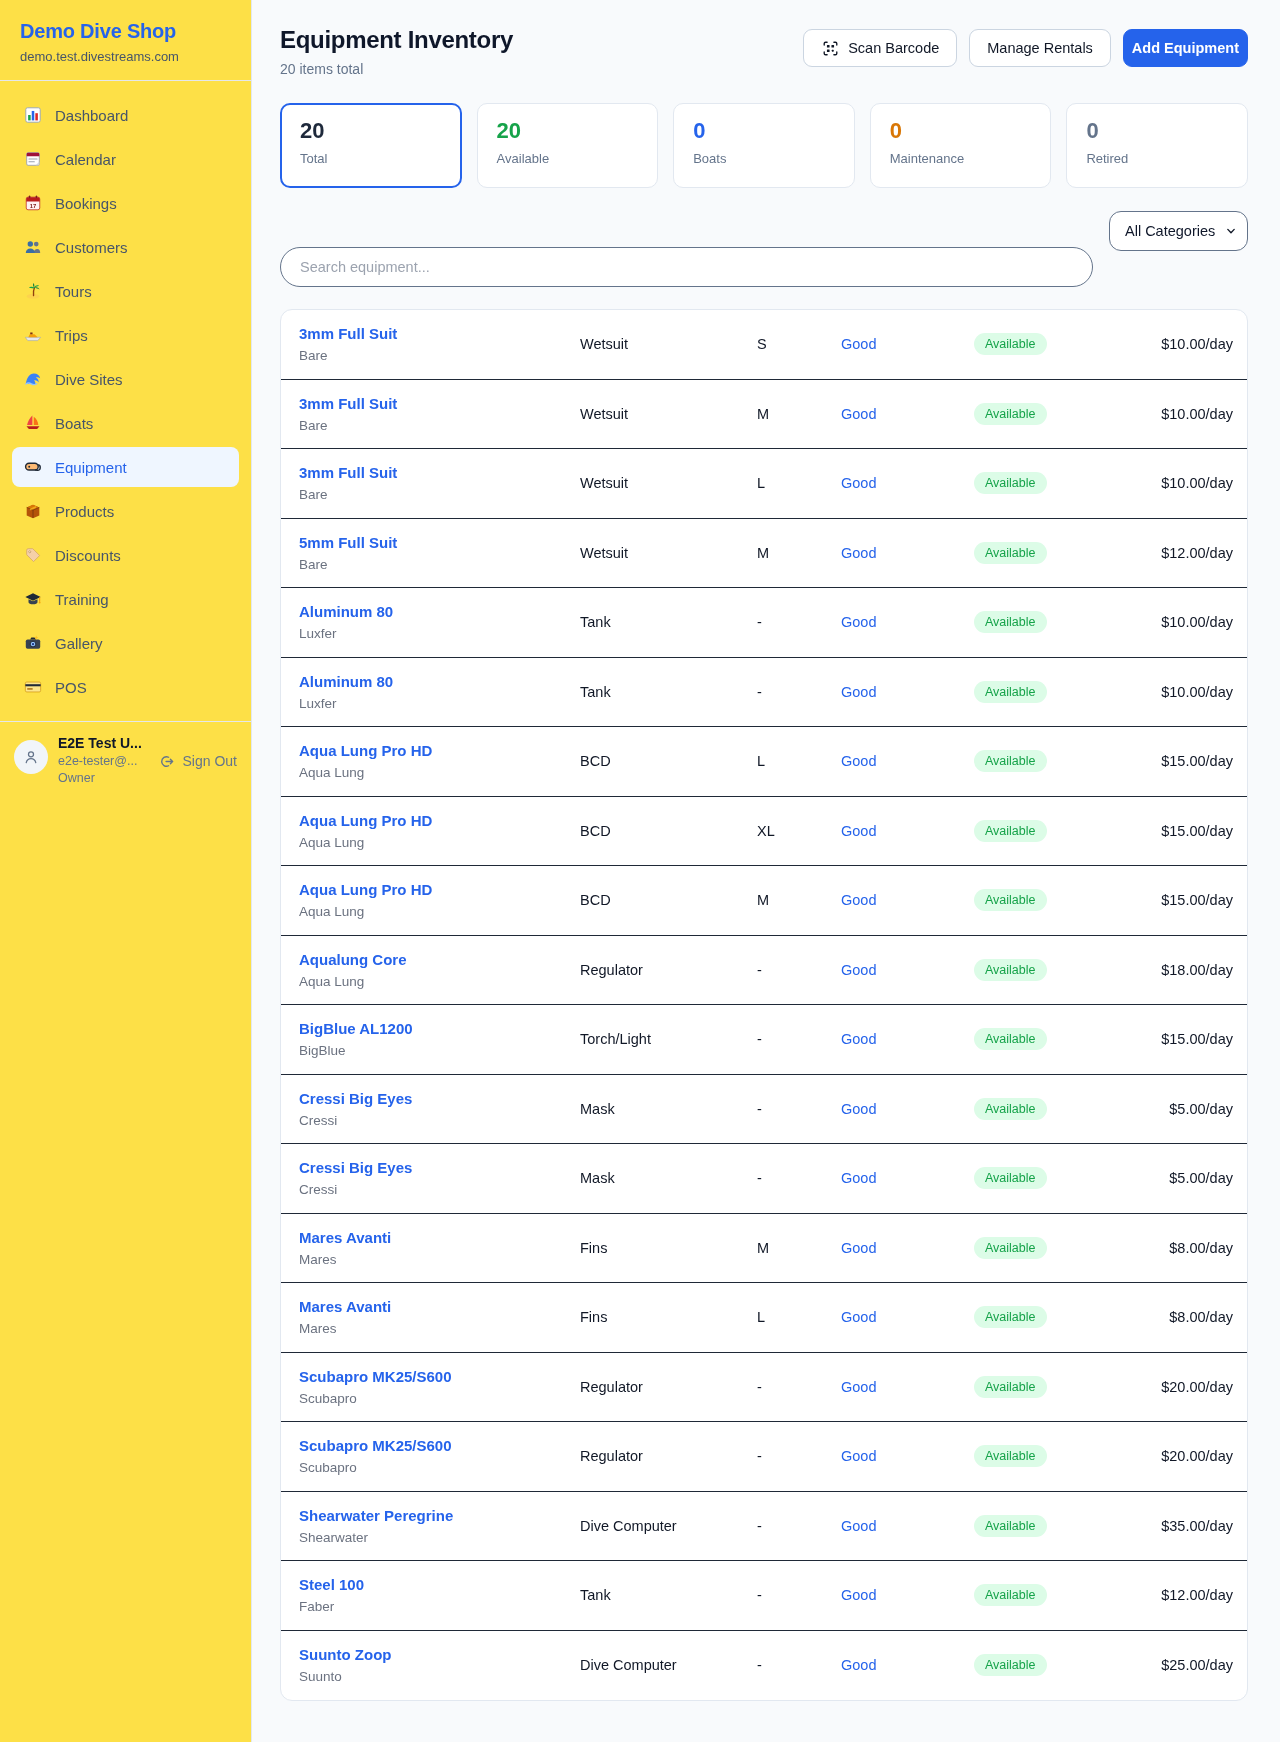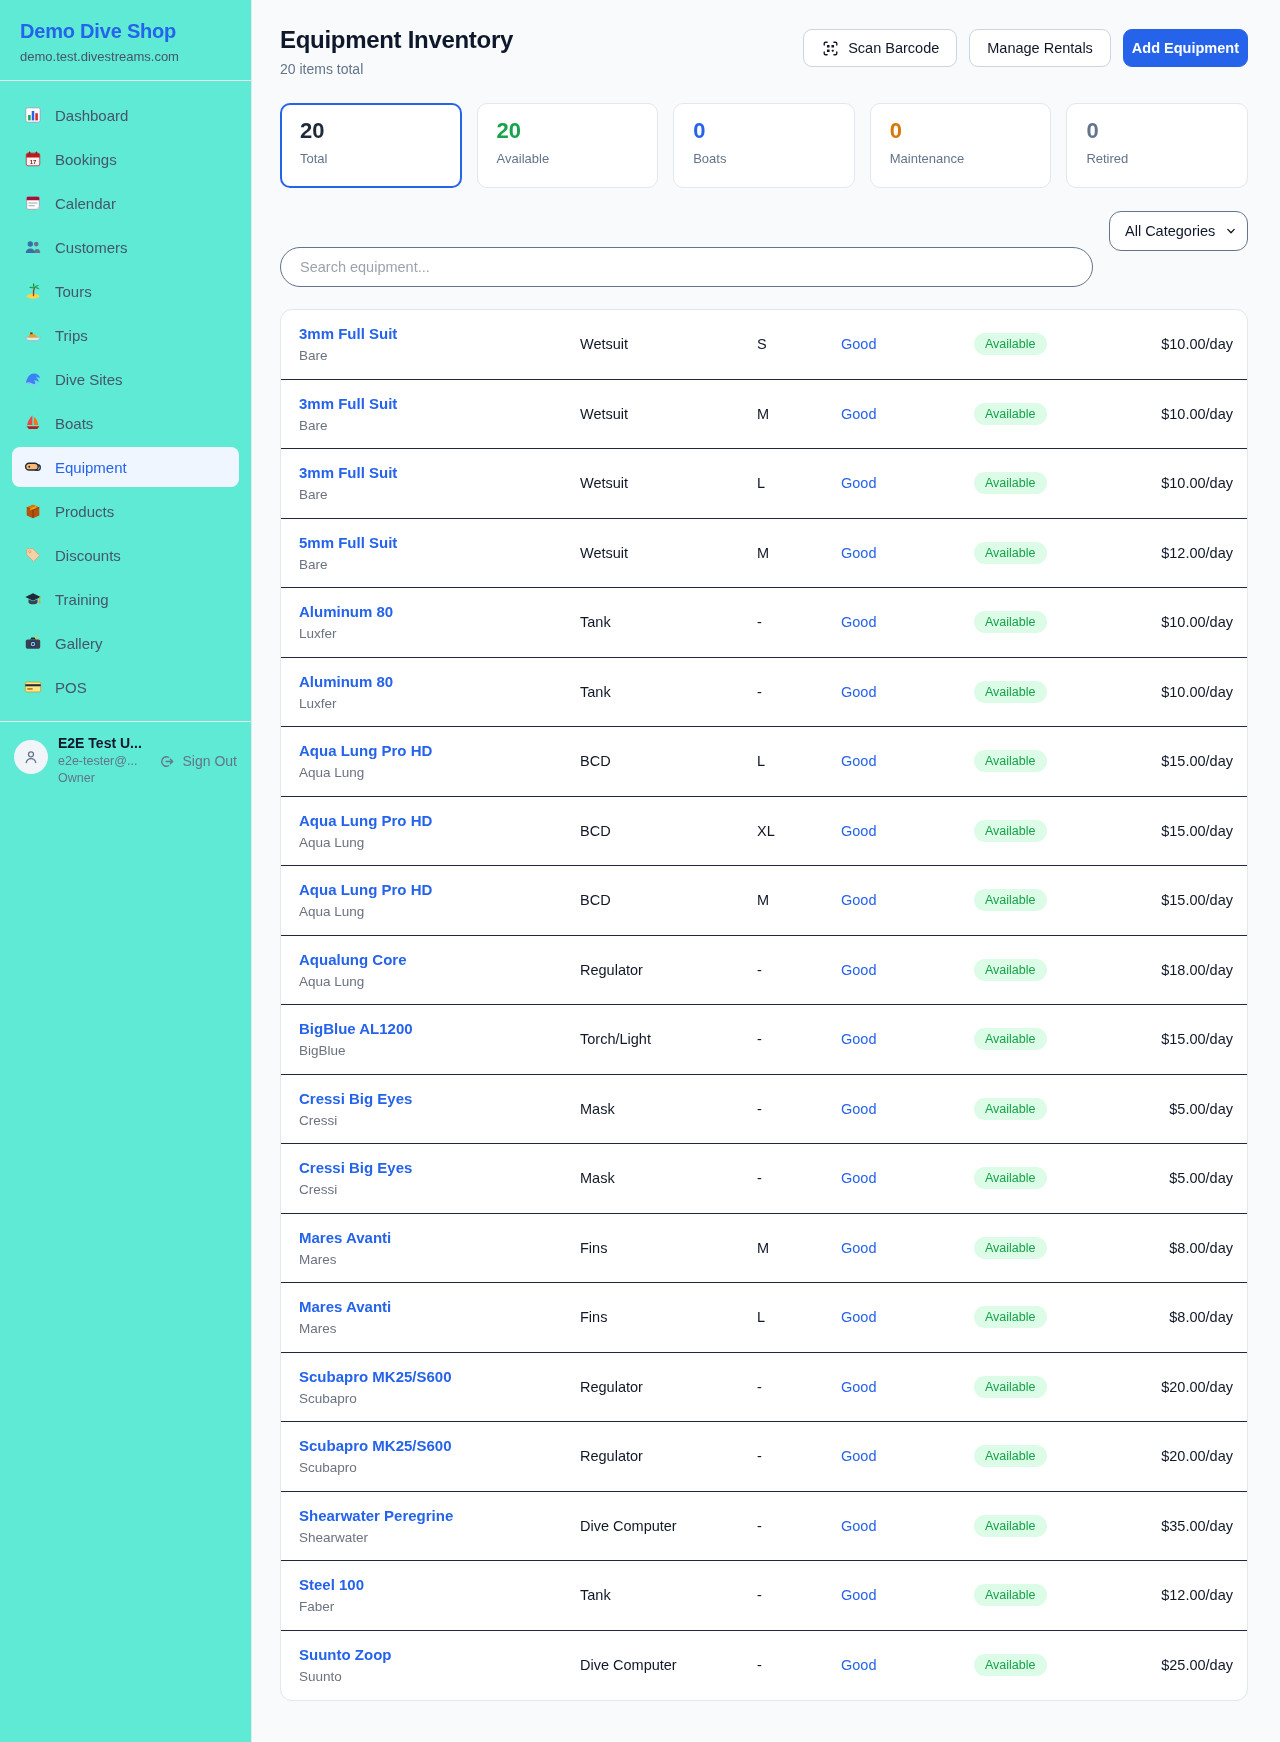--- a/index.html
+++ b/index.html
@@ -6,21 +6,21 @@
   html,body { margin:0; padding:0; }
   body {
     width:1280px; height:1742px;
     background:#f8fafc;
     font-family:"Liberation Sans","DejaVu Sans",sans-serif;
     color:#0f172a;
     display:flex;
     overflow:hidden;
   }
   
-  .sidebar { width:252px; min-width:252px; background:#5eead4; border-right:1px solid #e2e8f0; display:flex; flex-direction:column; }
+  .sidebar { width:252px; min-width:252px; background:#fde047; border-right:1px solid #e2e8f0; display:flex; flex-direction:column; }
   .brand-wrap { padding:20px 20px 16px; border-bottom:1px solid #e5e7eb; }
   .brand { color:#2563eb; font-size:20px; font-weight:700; letter-spacing:-0.2px; }
   .brand-domain { color:#475569; font-size:13px; margin-top:6px; }
   .nav { padding:14px 12px 10px; }
   .nav-item { display:flex; align-items:center; gap:13px; height:40px; padding:0 12px; border-radius:8px; color:#475569; font-size:15px; margin-bottom:4px; cursor:pointer; }
   .nav-item.active { background:#eff6ff; color:#2563eb; font-weight:500; }
   .ico { width:18px; height:18px; display:inline-flex; align-items:center; justify-content:center; flex:none; }
   .ico svg { width:18px; height:18px; }
   .user-sec { border-top:1px solid #e5e7eb; padding:13px 14px; display:flex; align-items:flex-start; gap:10px; }
   .avatar { width:34px; height:34px; border-radius:50%; background:#f1f5f9; display:flex; align-items:center; justify-content:center; margin-top:5px; flex:none; }
@@ -85,39 +85,39 @@
             <rect x="4.6" y="10" width="2.8" height="6" fill="#16a34a"></rect>
             <rect x="8.6" y="5.5" width="2.8" height="10.5" fill="#2563eb"></rect>
             <rect x="12.6" y="8" width="2.8" height="8" fill="#dc2626"></rect>
           </svg>
         </span>
     <span>Dashboard</span>
   </div>
   <div class="nav-item">
     <span class="ico">
           <svg viewBox="0 0 20 20">
+            <rect x="3" y="3" width="14" height="14" rx="1.5" fill="#fff" stroke="#9ca3af"></rect>
+            <path d="M3 4.5A1.5 1.5 0 0 1 4.5 3h11A1.5 1.5 0 0 1 17 4.5V7H3z" fill="#9f1239"></path>
+            <path d="M5.5 10h9M5.5 13h6" stroke="#9ca3af" stroke-width="1.2" stroke-linecap="round"></path>
+            <path d="M13 17l4-4v2.5a1.5 1.5 0 0 1-1.5 1.5z" fill="#d1d5db"></path>
+          </svg>
+        </span>
+    <span>Calendar</span>
+  </div>
+  <div class="nav-item">
+    <span class="ico">
+          <svg viewBox="0 0 20 20">
             <rect x="2.5" y="3.5" width="15" height="14" rx="2" fill="#fef2f2" stroke="#b91c1c" stroke-width="0.8"></rect>
             <path d="M2.5 8.2h15V5.5a2 2 0 0 0-2-2h-11a2 2 0 0 0-2 2z" fill="#b91c1c"></path>
             <rect x="5.4" y="1.8" width="1.6" height="3" rx="0.8" fill="#7f1d1d"></rect>
             <rect x="13" y="1.8" width="1.6" height="3" rx="0.8" fill="#7f1d1d"></rect>
             <text x="10" y="15.2" font-size="6.5" text-anchor="middle" fill="#7f1d1d" font-weight="bold" font-family="sans-serif">17</text>
           </svg>
         </span>
     <span>Bookings</span>
-  </div>
-  <div class="nav-item">
-    <span class="ico">
-          <svg viewBox="0 0 20 20">
-            <rect x="3" y="3" width="14" height="14" rx="1.5" fill="#fff" stroke="#9ca3af"></rect>
-            <path d="M3 4.5A1.5 1.5 0 0 1 4.5 3h11A1.5 1.5 0 0 1 17 4.5V7H3z" fill="#9f1239"></path>
-            <path d="M5.5 10h9M5.5 13h6" stroke="#9ca3af" stroke-width="1.2" stroke-linecap="round"></path>
-            <path d="M13 17l4-4v2.5a1.5 1.5 0 0 1-1.5 1.5z" fill="#d1d5db"></path>
-          </svg>
-        </span>
-    <span>Calendar</span>
   </div>
   <div class="nav-item">
     <span class="ico">
           <svg viewBox="0 0 20 20">
             <circle cx="13.6" cy="6.8" r="2.6" fill="#64748b"></circle>
             <path d="M10.4 16.8c.3-2.9 1.9-4.7 4.4-4.7 2.1 0 3.2 1.7 3.2 4.7z" fill="#64748b"></path>
             <circle cx="7" cy="6.6" r="3" fill="#3b6ea5"></circle>
             <path d="M2 16.8c0-3.1 2.1-5 5-5s5 1.9 5 5z" fill="#3b6ea5"></path>
           </svg>
         </span>

